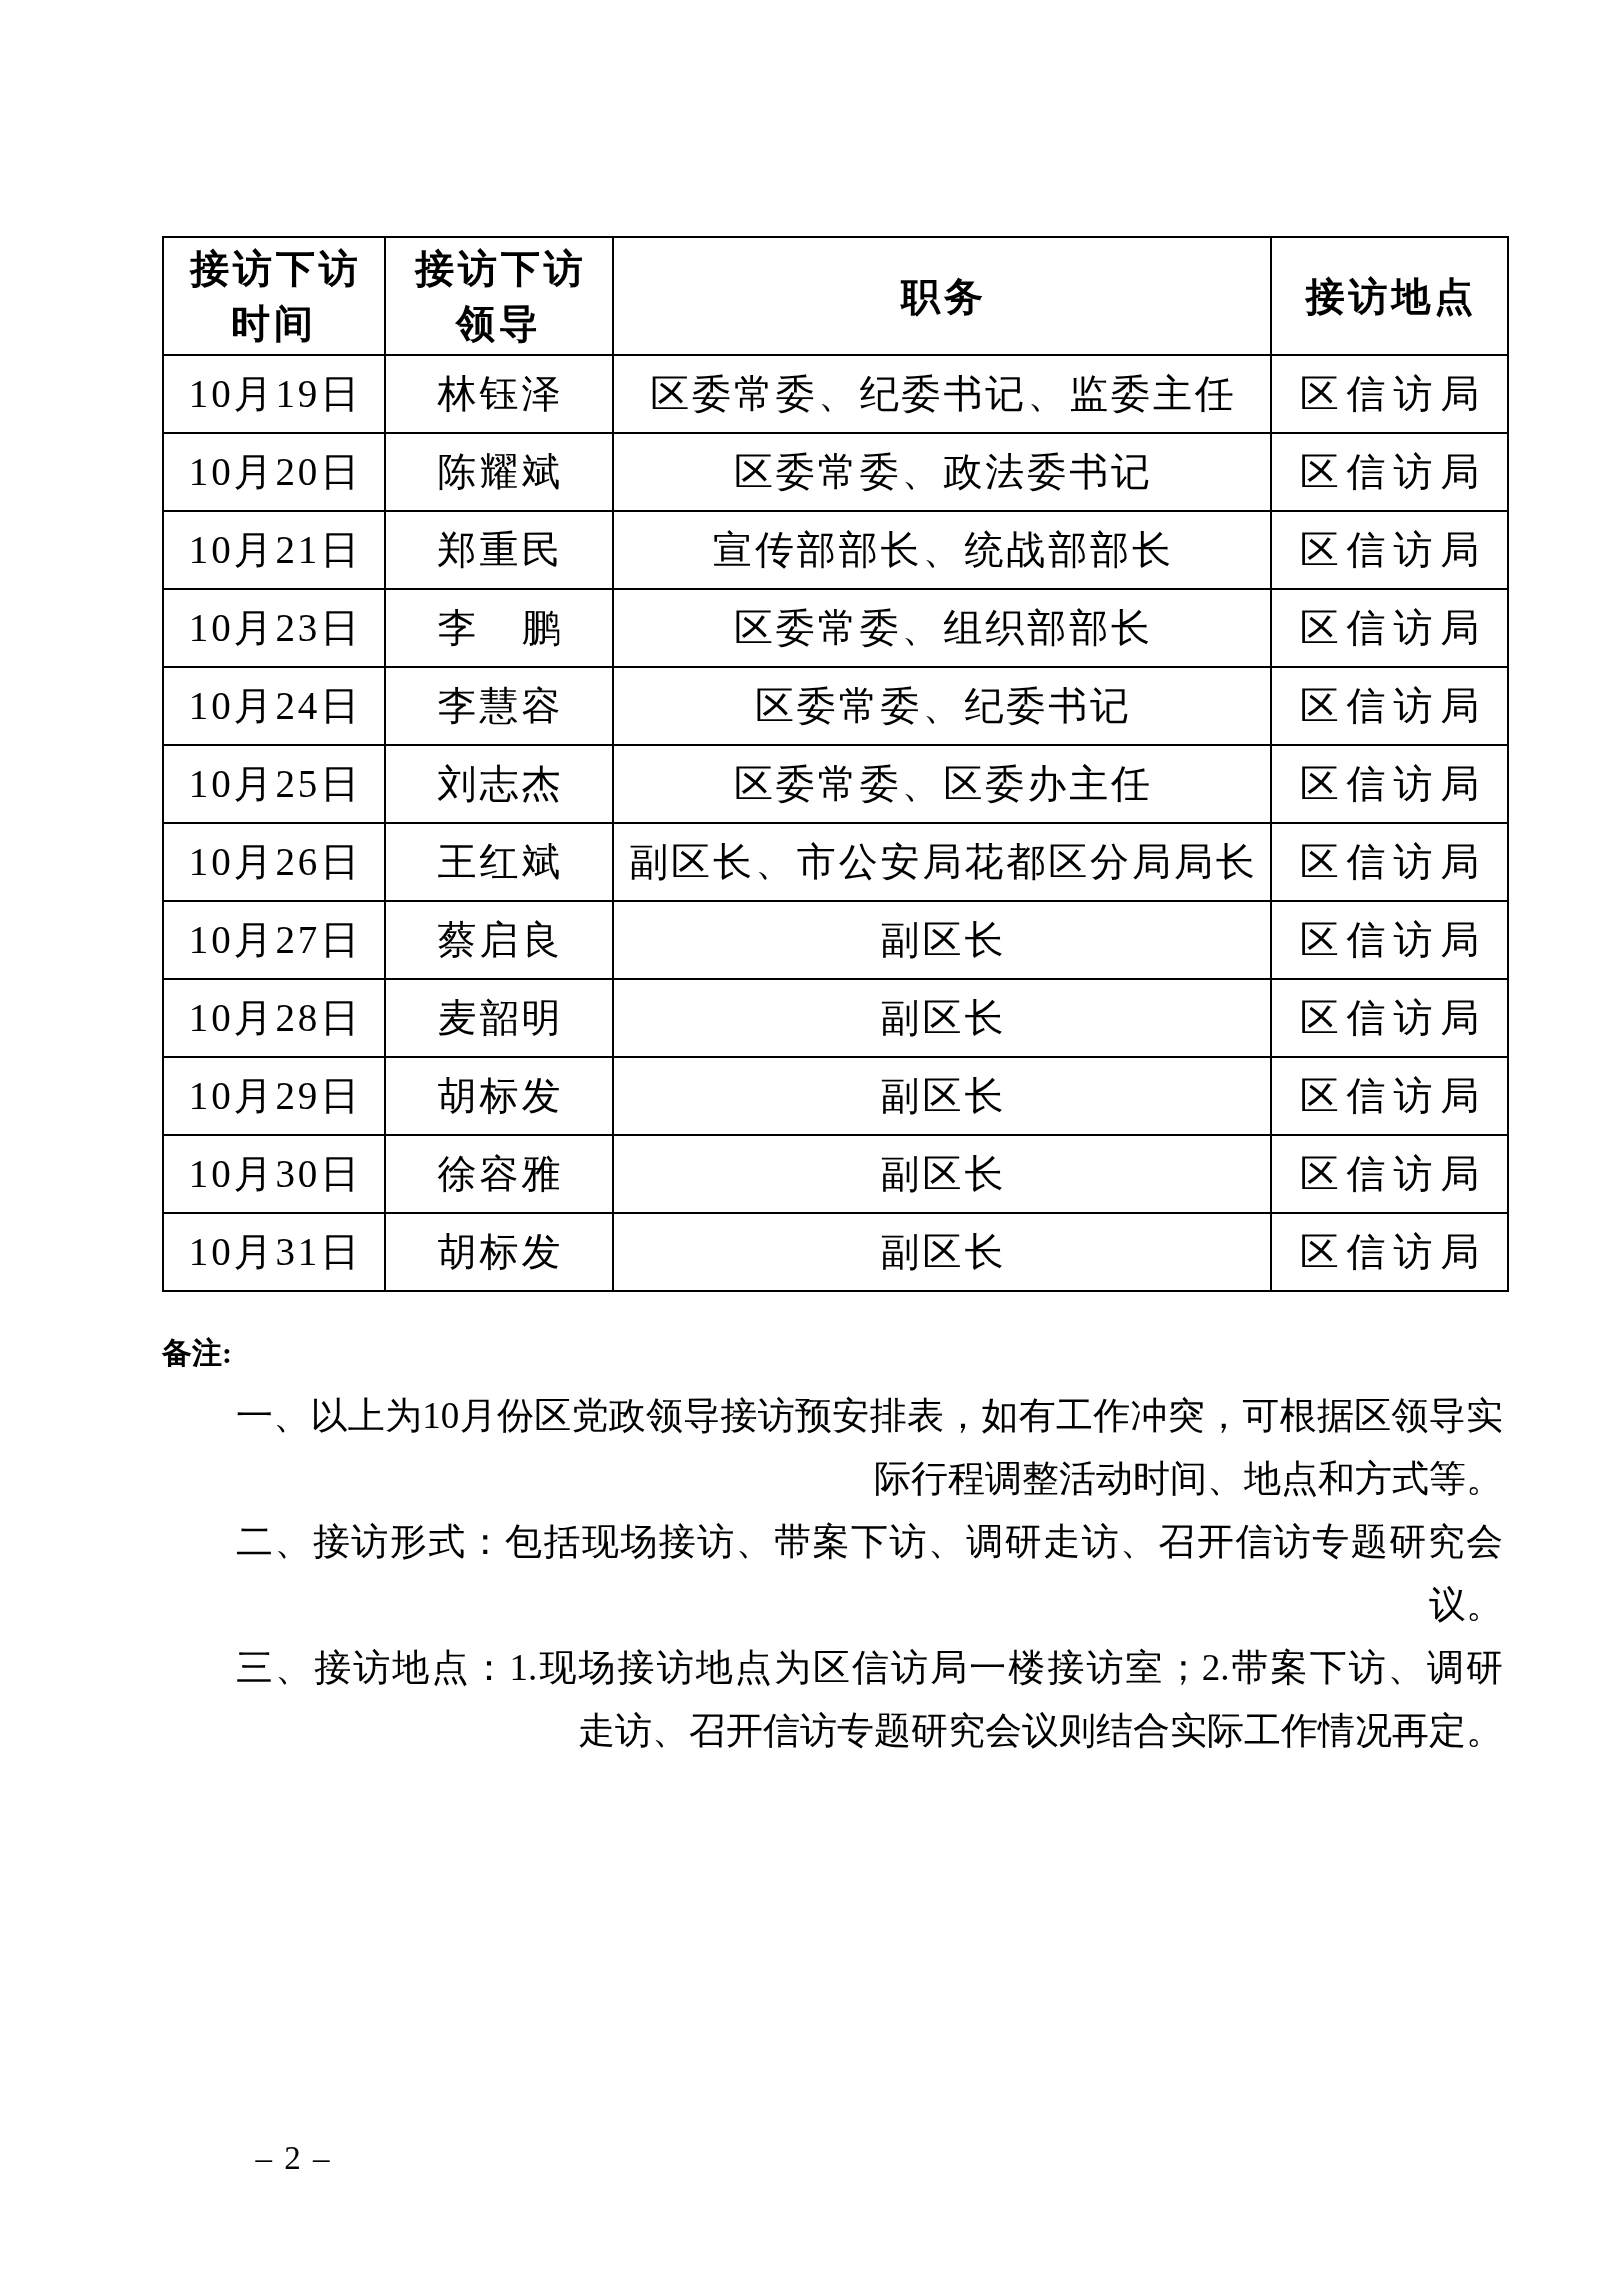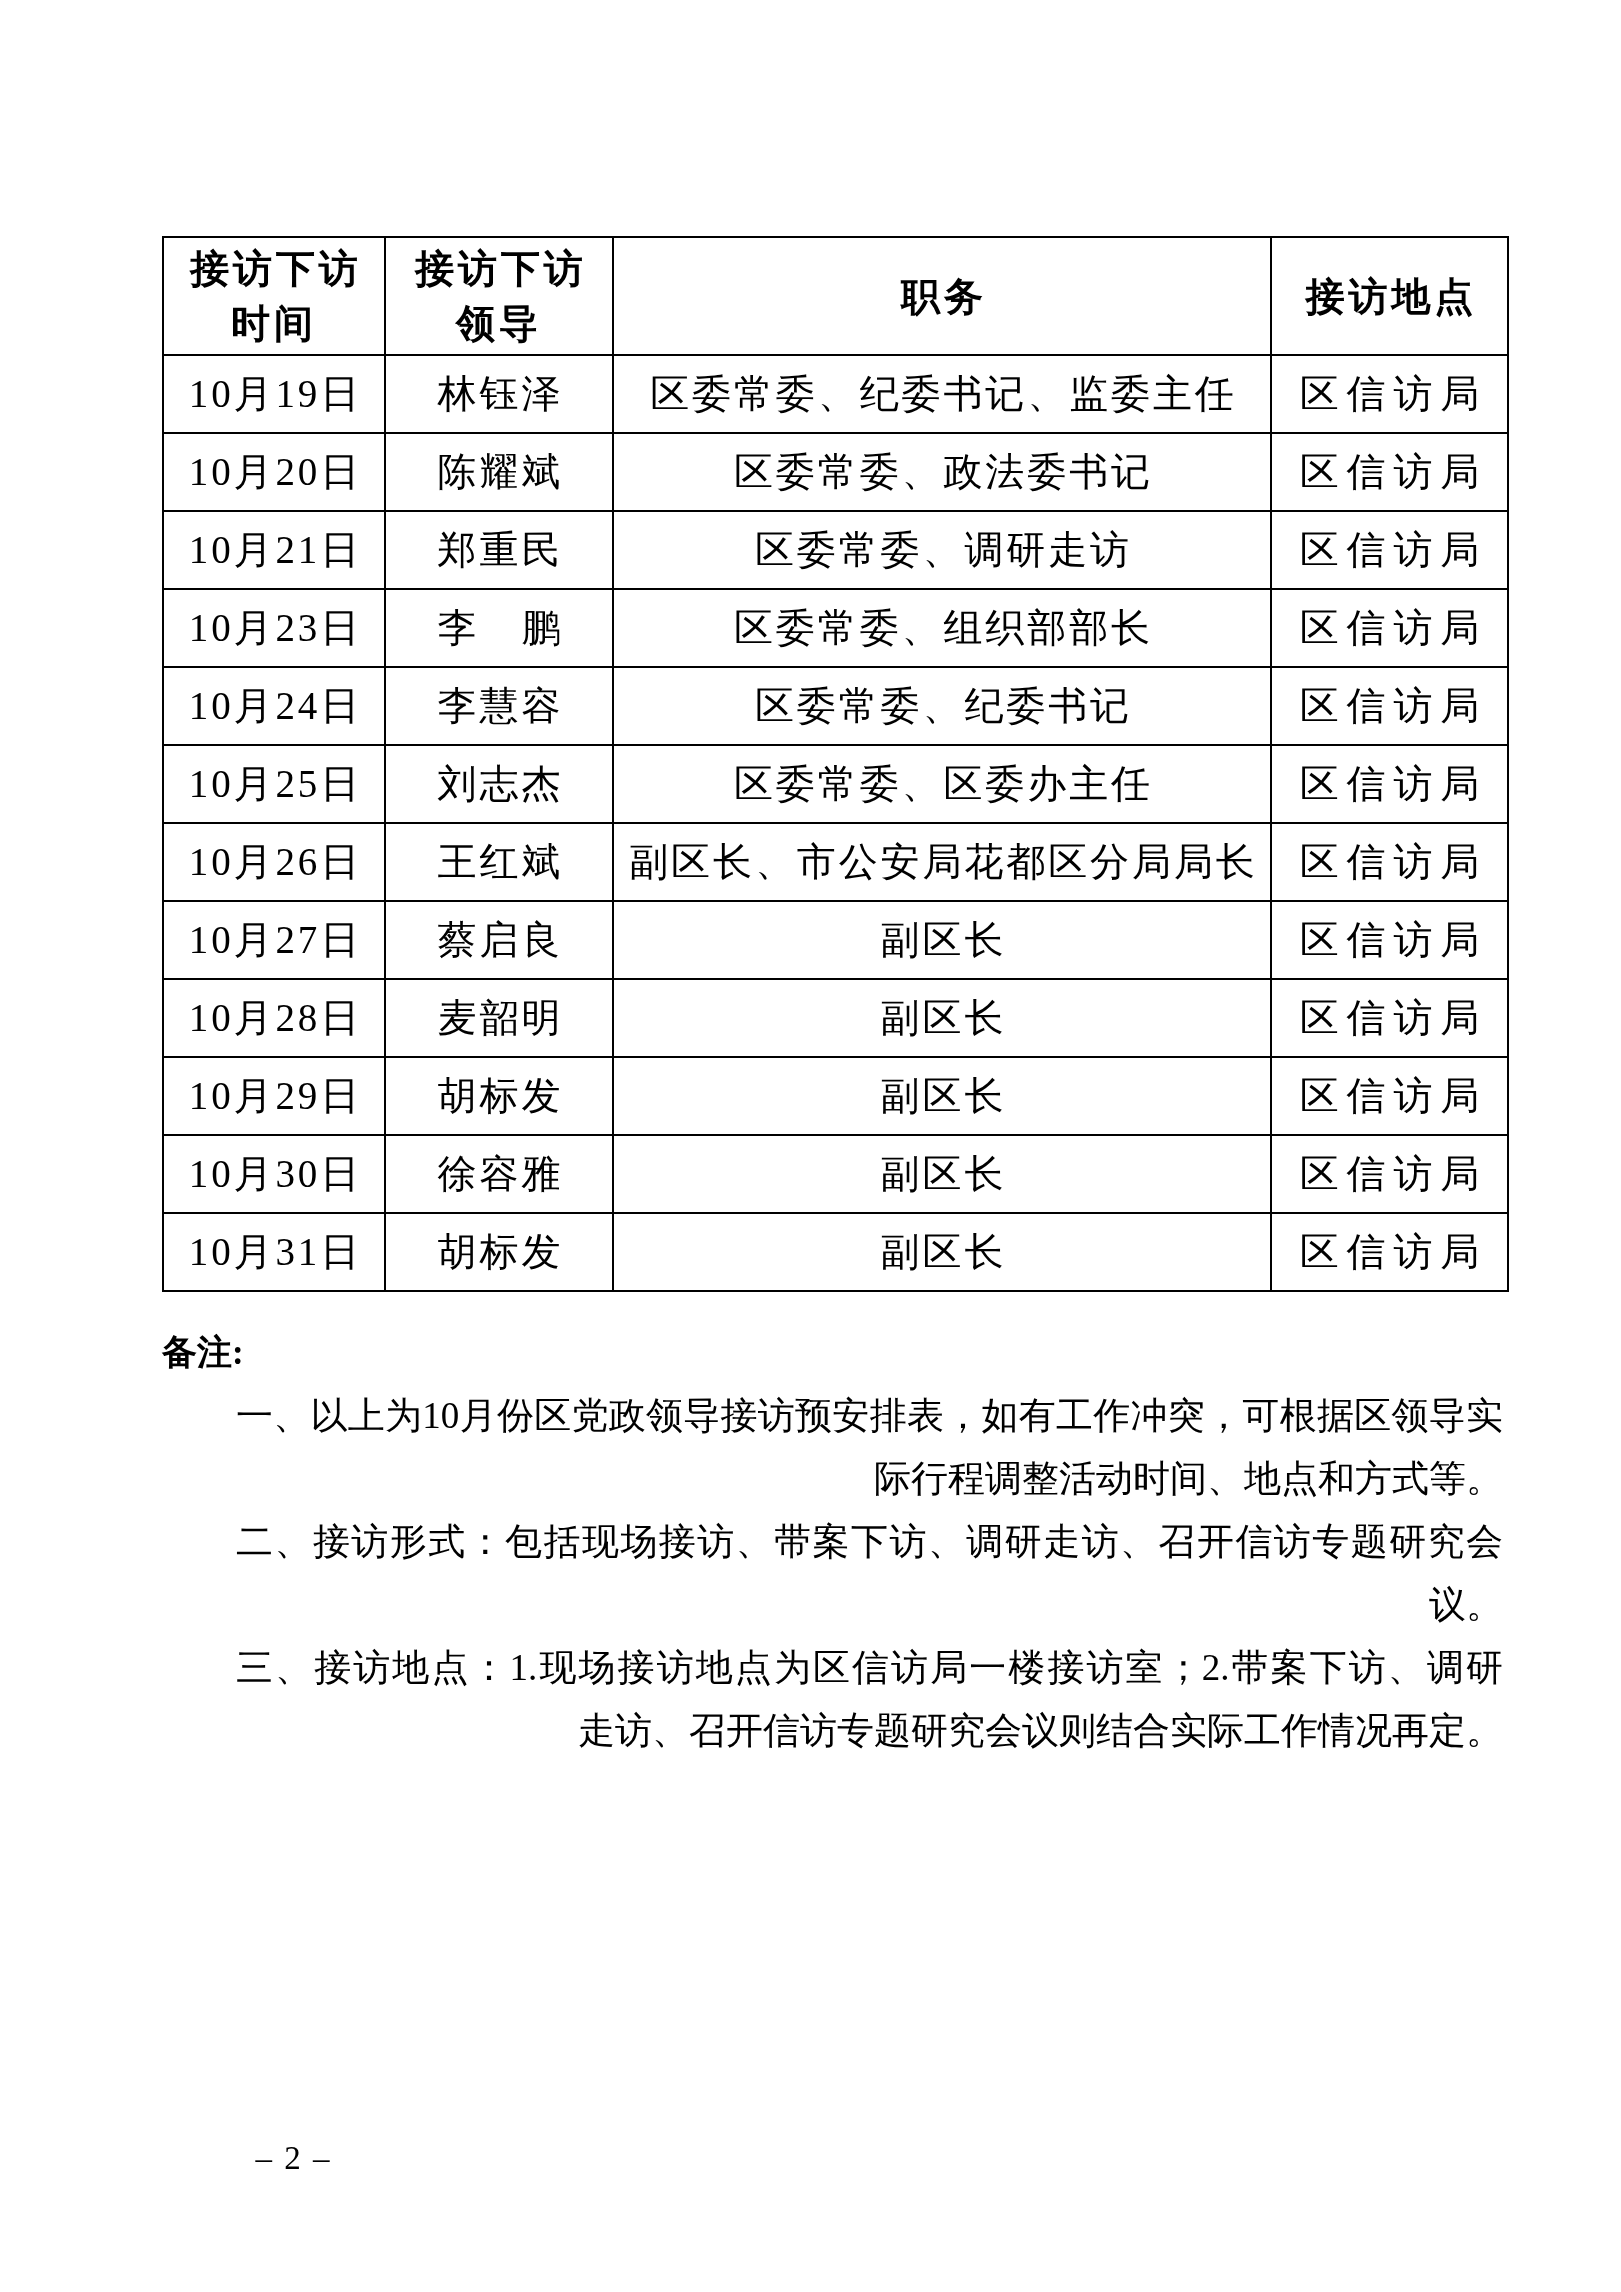--- a/index.html
+++ b/index.html
@@ -56,21 +56,21 @@
     position: absolute;
     left: 162px;
     top: 1321px;
     width: 1341px;
     font-size: 37px;
     line-height: 63px;
     color: #000000;
   }
   .notes-label {
     font-weight: bold;
-    font-size: 35px;
+    font-size: 30px;
   }
   .note-line {
     text-align: right;
   }
   .note-line.first {
     text-indent: 74px;
     text-align: justify;
     text-align-last: justify;
   }
   .page-footer {
@@ -113,21 +113,21 @@
       </tr>
       <tr>
         <td class="cell-date">10月20日</td>
         <td class="cell-leader">陈耀斌</td>
         <td class="cell-position">区委常委、政法委书记</td>
         <td class="cell-location">区信访局</td>
       </tr>
       <tr>
         <td class="cell-date">10月21日</td>
         <td class="cell-leader">郑重民</td>
-        <td class="cell-position">区委常委、调研走访</td>
+        <td class="cell-position">宣传部部长、统战部部长</td>
         <td class="cell-location">区信访局</td>
       </tr>
       <tr>
         <td class="cell-date">10月23日</td>
         <td class="cell-leader">李　鹏</td>
         <td class="cell-position">区委常委、组织部部长</td>
         <td class="cell-location">区信访局</td>
       </tr>
       <tr>
         <td class="cell-date">10月24日</td>

